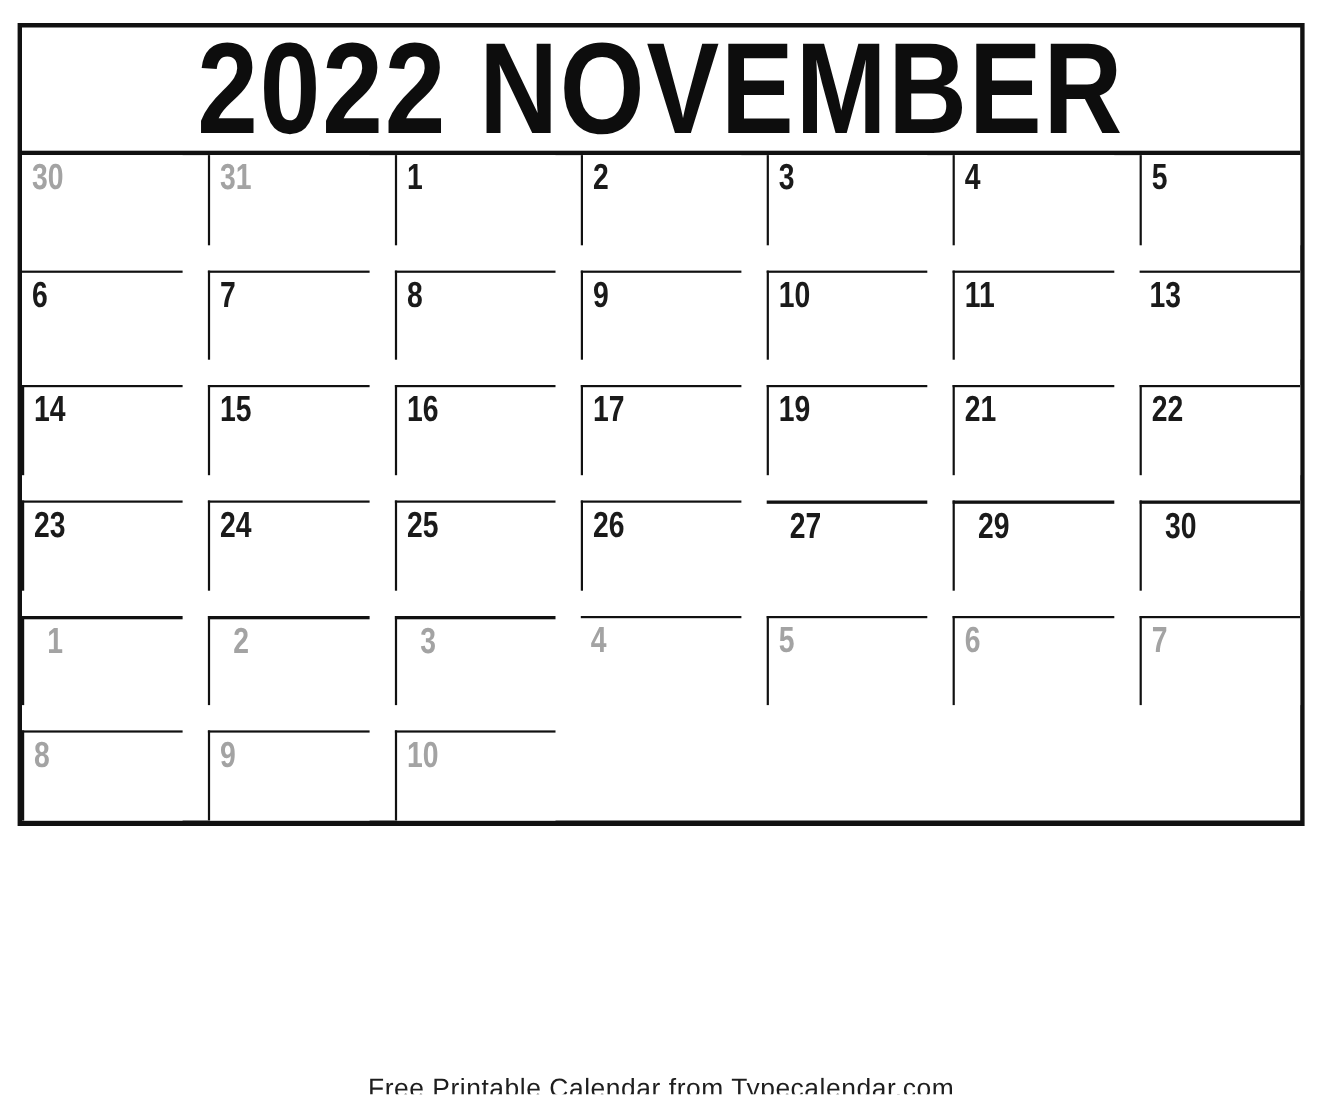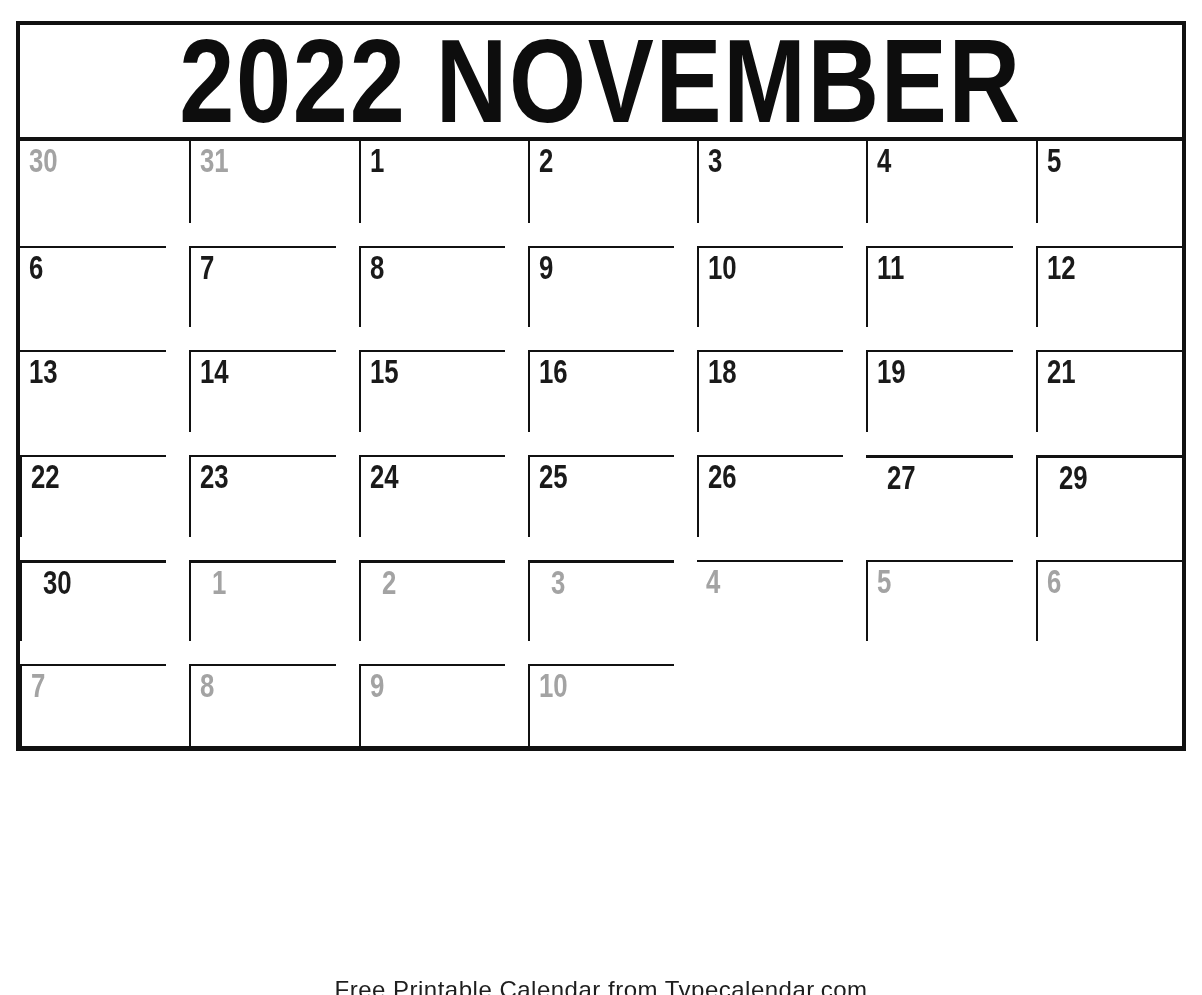--- a/index.html
+++ b/index.html
@@ -133,26 +133,25 @@
         <div class="cell r0 c3"><span class="daynum">2</span></div>
         <div class="cell r0 c4"><span class="daynum">3</span></div>
         <div class="cell r0 c5"><span class="daynum">4</span></div>
         <div class="cell r0 c6"><span class="daynum">5</span></div>
         <div class="cell r1 c0"><span class="daynum">6</span></div>
         <div class="cell r1 c1"><span class="daynum">7</span></div>
         <div class="cell r1 c2"><span class="daynum">8</span></div>
         <div class="cell r1 c3"><span class="daynum">9</span></div>
         <div class="cell r1 c4"><span class="daynum">10</span></div>
         <div class="cell r1 c5"><span class="daynum">11</span></div>
-        <div class="cell r1 c6"><span class="daynum">12</span></div>
         <div class="cell r2 c0"><span class="daynum">13</span></div>
         <div class="cell r2 c1"><span class="daynum">14</span></div>
         <div class="cell r2 c2"><span class="daynum">15</span></div>
         <div class="cell r2 c3"><span class="daynum">16</span></div>
-        <div class="cell r2 c5"><span class="daynum">18</span></div>
+        <div class="cell r2 c4"><span class="daynum">17</span></div>
         <div class="cell r2 c6"><span class="daynum">19</span></div>
         <div class="cell r3 c1"><span class="daynum">21</span></div>
         <div class="cell r3 c2"><span class="daynum">22</span></div>
         <div class="cell r3 c3"><span class="daynum">23</span></div>
         <div class="cell r3 c4"><span class="daynum">24</span></div>
         <div class="cell r3 c5"><span class="daynum">25</span></div>
         <div class="cell r3 c6"><span class="daynum">26</span></div>
         <div class="cell r4 c0"><span class="daynum">27</span></div>
         <div class="cell r4 c2"><span class="daynum">29</span></div>
         <div class="cell r4 c3"><span class="daynum">30</span></div>

